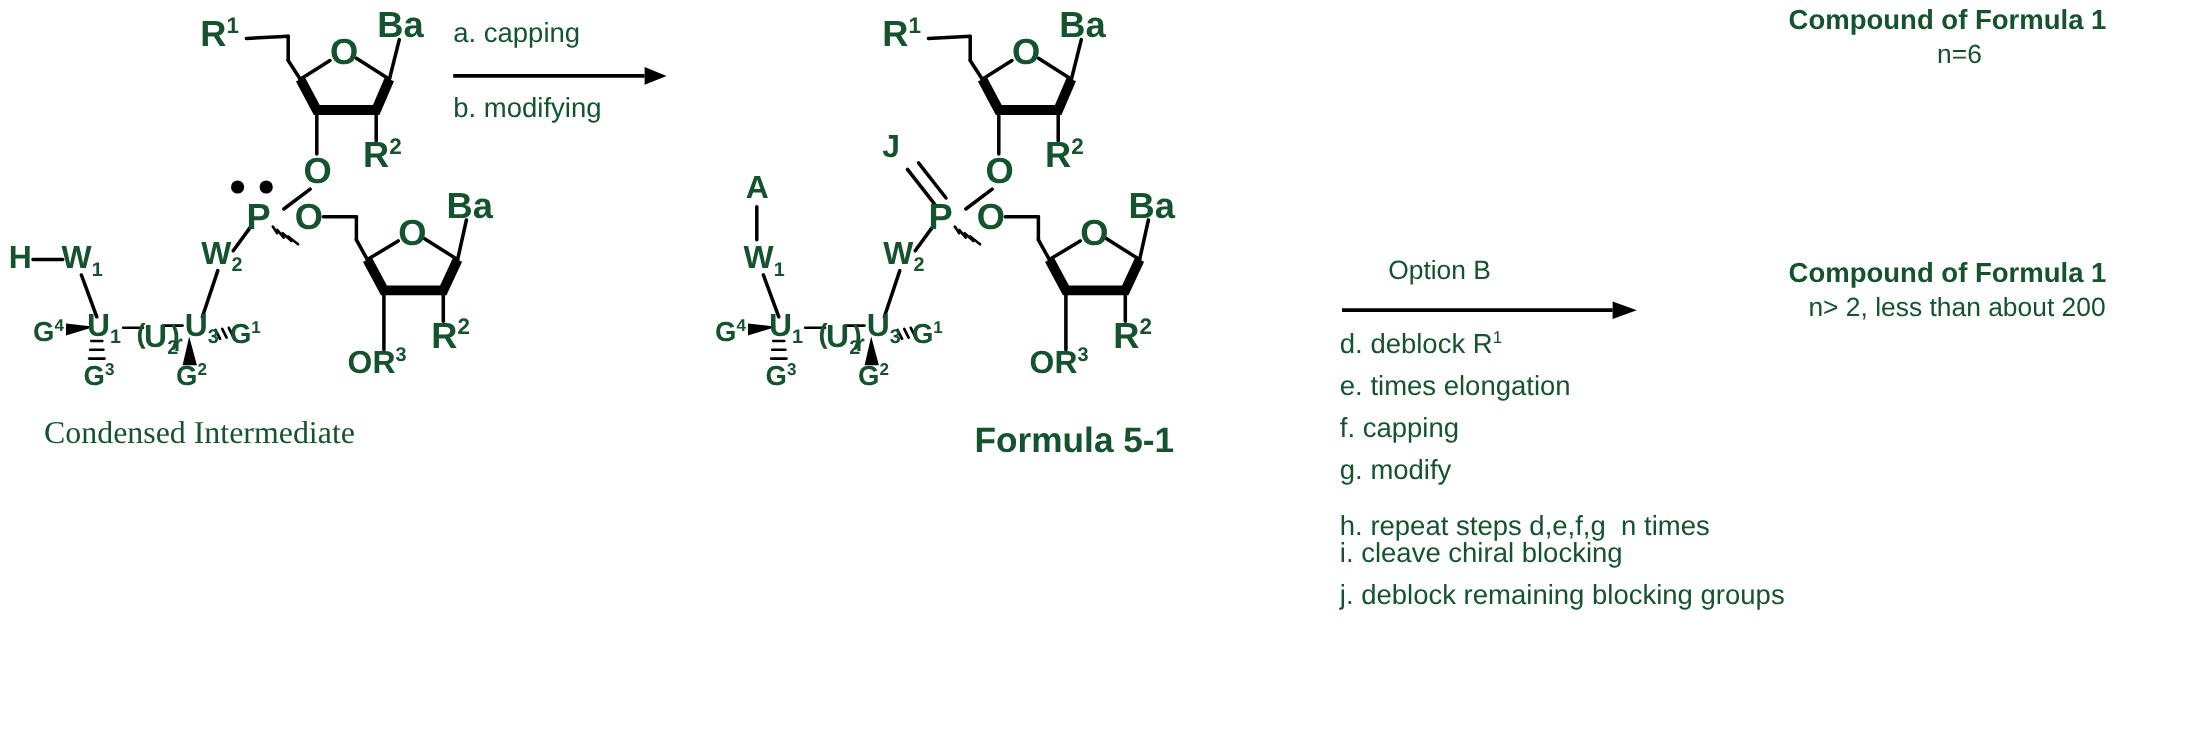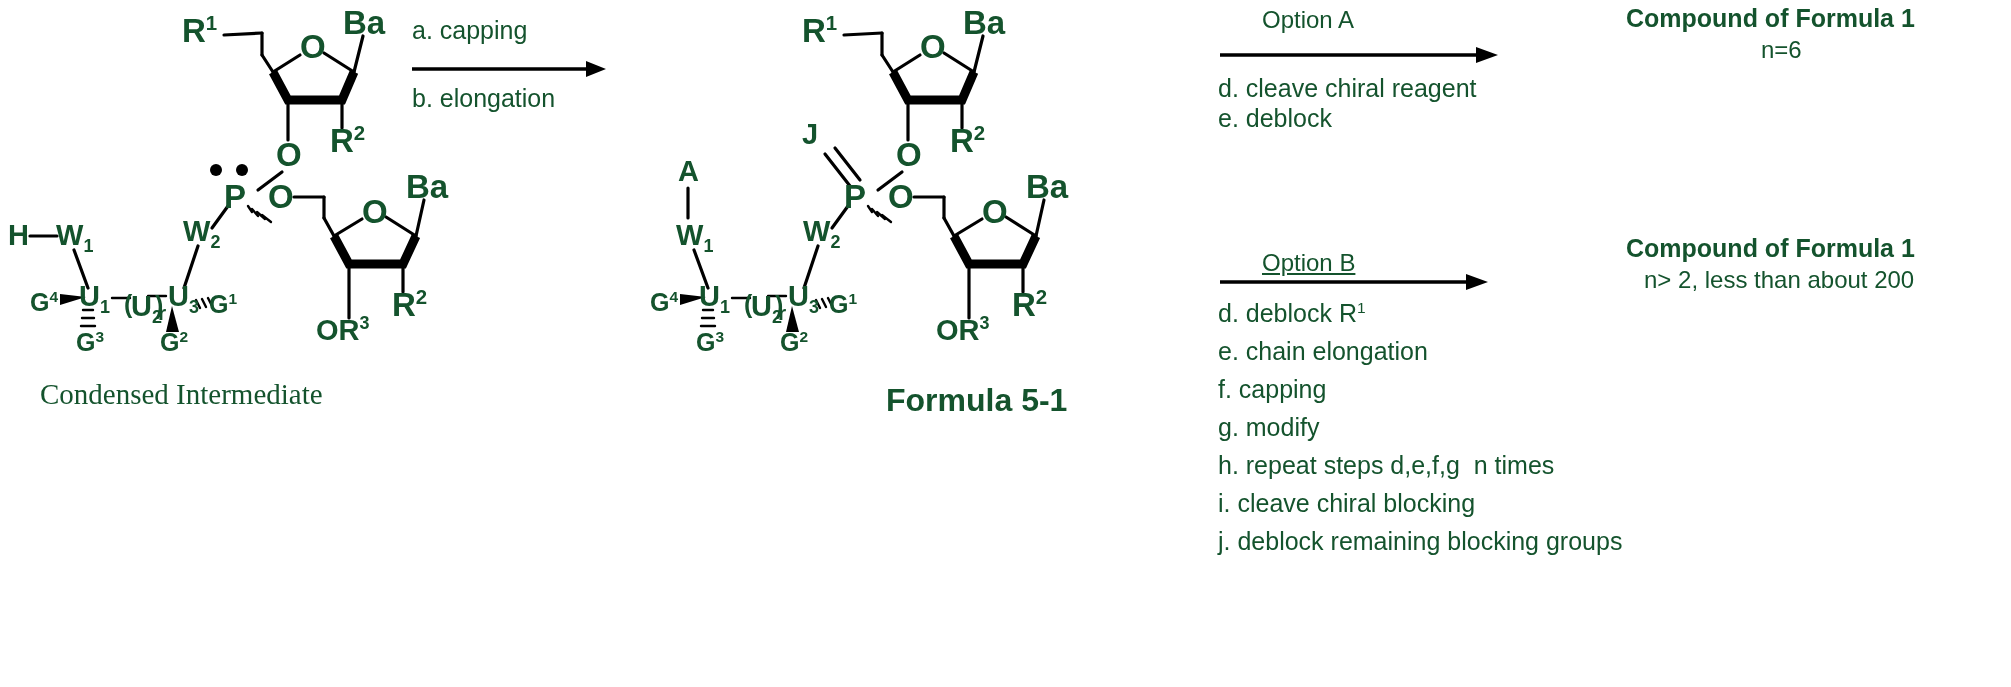--- a/index.html
+++ b/index.html
@@ -146,21 +146,21 @@
   </div>
 
   <div class="abs txt cond-label" style="left:40px; top:380px;">Condensed Intermediate</div>
 
   <div class="abs" style="left:410px; top:18px; width:200px; height:110px;">
     <div class="abs txt step-text" style="left:2px; top:0px;">a. capping</div>
     <svg class="abs" style="left:0px; top:38px;" width="200" height="26" viewBox="0 0 200 26">
       <line class="arrowline" x1="2" y1="13" x2="176" y2="13"></line>
       <polygon points="176,5 196,13 176,21" fill="#000"></polygon>
     </svg>
-    <div class="abs txt step-text" style="left:2px; top:68px;">b. elongation</div>
+    <div class="abs txt step-text" style="left:2px; top:68px;">b. modifying</div>
   </div>
 
   <div class="abs" style="left:620px; top:0px; width:470px; height:440px;">
 
     <svg class="abs" style="left:0; top:0;" width="470" height="440" viewBox="0 0 470 440">
 
       <path class="bond" d="M 224,35 L 262,33"></path>
       <path class="bond" d="M 262,33 L 262,55"></path>
       <path class="bond" d="M 262,55 L 273,72"></path>
       <path class="bond" d="M 273,72 L 300,55"></path>
@@ -231,47 +231,38 @@
     <div class="abs txt atom a-md" style="left:168px; top:282px;"><span>U</span><sub>3</sub></div>
 
     <div class="abs txt atom a-sm" style="left:209px; top:292px;"><span>G</span><sup>1</sup></div>
     <div class="abs txt atom a-sm" style="left:160px; top:330px;"><span>G</span><sup>2</sup></div>
     <div class="abs txt atom a-sm" style="left:76px; top:330px;"><span>G</span><sup>3</sup></div>
     <div class="abs txt atom a-sm" style="left:30px; top:290px;"><span>G</span><sup>4</sup></div>
   </div>
 
   <div class="abs txt formula-label" style="left:886px; top:384px;">Formula 5-1</div>
 
-  <div class="abs" style="left:1218px; top:8px; width:340px; height:120px;">
-    <div class="abs txt opt-text" style="left:44px; top:0px;">Option A</div>
-    <svg class="abs" style="left:0px; top:35px;" width="290" height="24" viewBox="0 0 290 24">
-      <line class="arrowline" x1="2" y1="12" x2="258" y2="12"></line>
-      <polygon points="258,4 280,12 258,20" fill="#000"></polygon>
-    </svg>
-    <div class="abs txt step-text" style="left:0px; top:68px;">d. cleave chiral reagent</div>
-    <div class="abs txt step-text" style="left:0px; top:98px;">e. deblock</div>
-  </div>
 
   <div class="abs" style="left:1626px; top:6px; width:380px;">
     <div class="abs txt prod-text" style="left:0px; top:0px;">Compound of Formula 1</div>
     <div class="abs txt prod-sub" style="left:135px; top:32px;">n=6</div>
   </div>
 
   <div class="abs" style="left:1218px; top:235px; width:360px; height:420px;">
-    <div class="abs txt opt-text" style="left:44px; top:16px;text-decoration:underline;">Option B</div>
+    <div class="abs txt opt-text" style="left:44px; top:0px;">Option B</div>
     <svg class="abs" style="left:0px; top:35px;" width="290" height="24" viewBox="0 0 290 24">
       <line class="arrowline" x1="2" y1="12" x2="248" y2="12"></line>
       <polygon points="248,4 270,12 248,20" fill="#000"></polygon>
     </svg>
 
     <div class="abs txt step-text" style="left:0px; top:66px;text-align:center;"><span>d. deblock R</span><sup>1</sup></div>
-    <div class="abs txt step-text" style="left:0px; top:104px;">e. chain elongation</div>
+    <div class="abs txt step-text" style="left:0px; top:104px;">e. times elongation</div>
     <div class="abs txt step-text" style="left:0px; top:142px;">f. capping</div>
     <div class="abs txt step-text" style="left:0px; top:180px;">g. modify</div>
-    <div class="abs txt step-text" style="left:0px; top:218px;">h. repeat steps d,e,f,g  n times</div>
+    <div class="abs txt step-text" style="left:0px; top:231px;">h. repeat steps d,e,f,g  n times</div>
     <div class="abs txt step-text" style="left:0px; top:256px;">i. cleave chiral blocking</div>
     <div class="abs txt step-text" style="left:0px; top:294px;">j. deblock remaining blocking groups</div>
   </div>
 
   <div class="abs" style="left:1626px; top:236px; width:390px;">
     <div class="abs txt prod-text" style="left:0px; top:0px;">Compound of Formula 1</div>
     <div class="abs txt prod-sub" style="left:18px; top:32px;">n&gt; 2, less than about 200</div>
   </div>
 
 </div>

